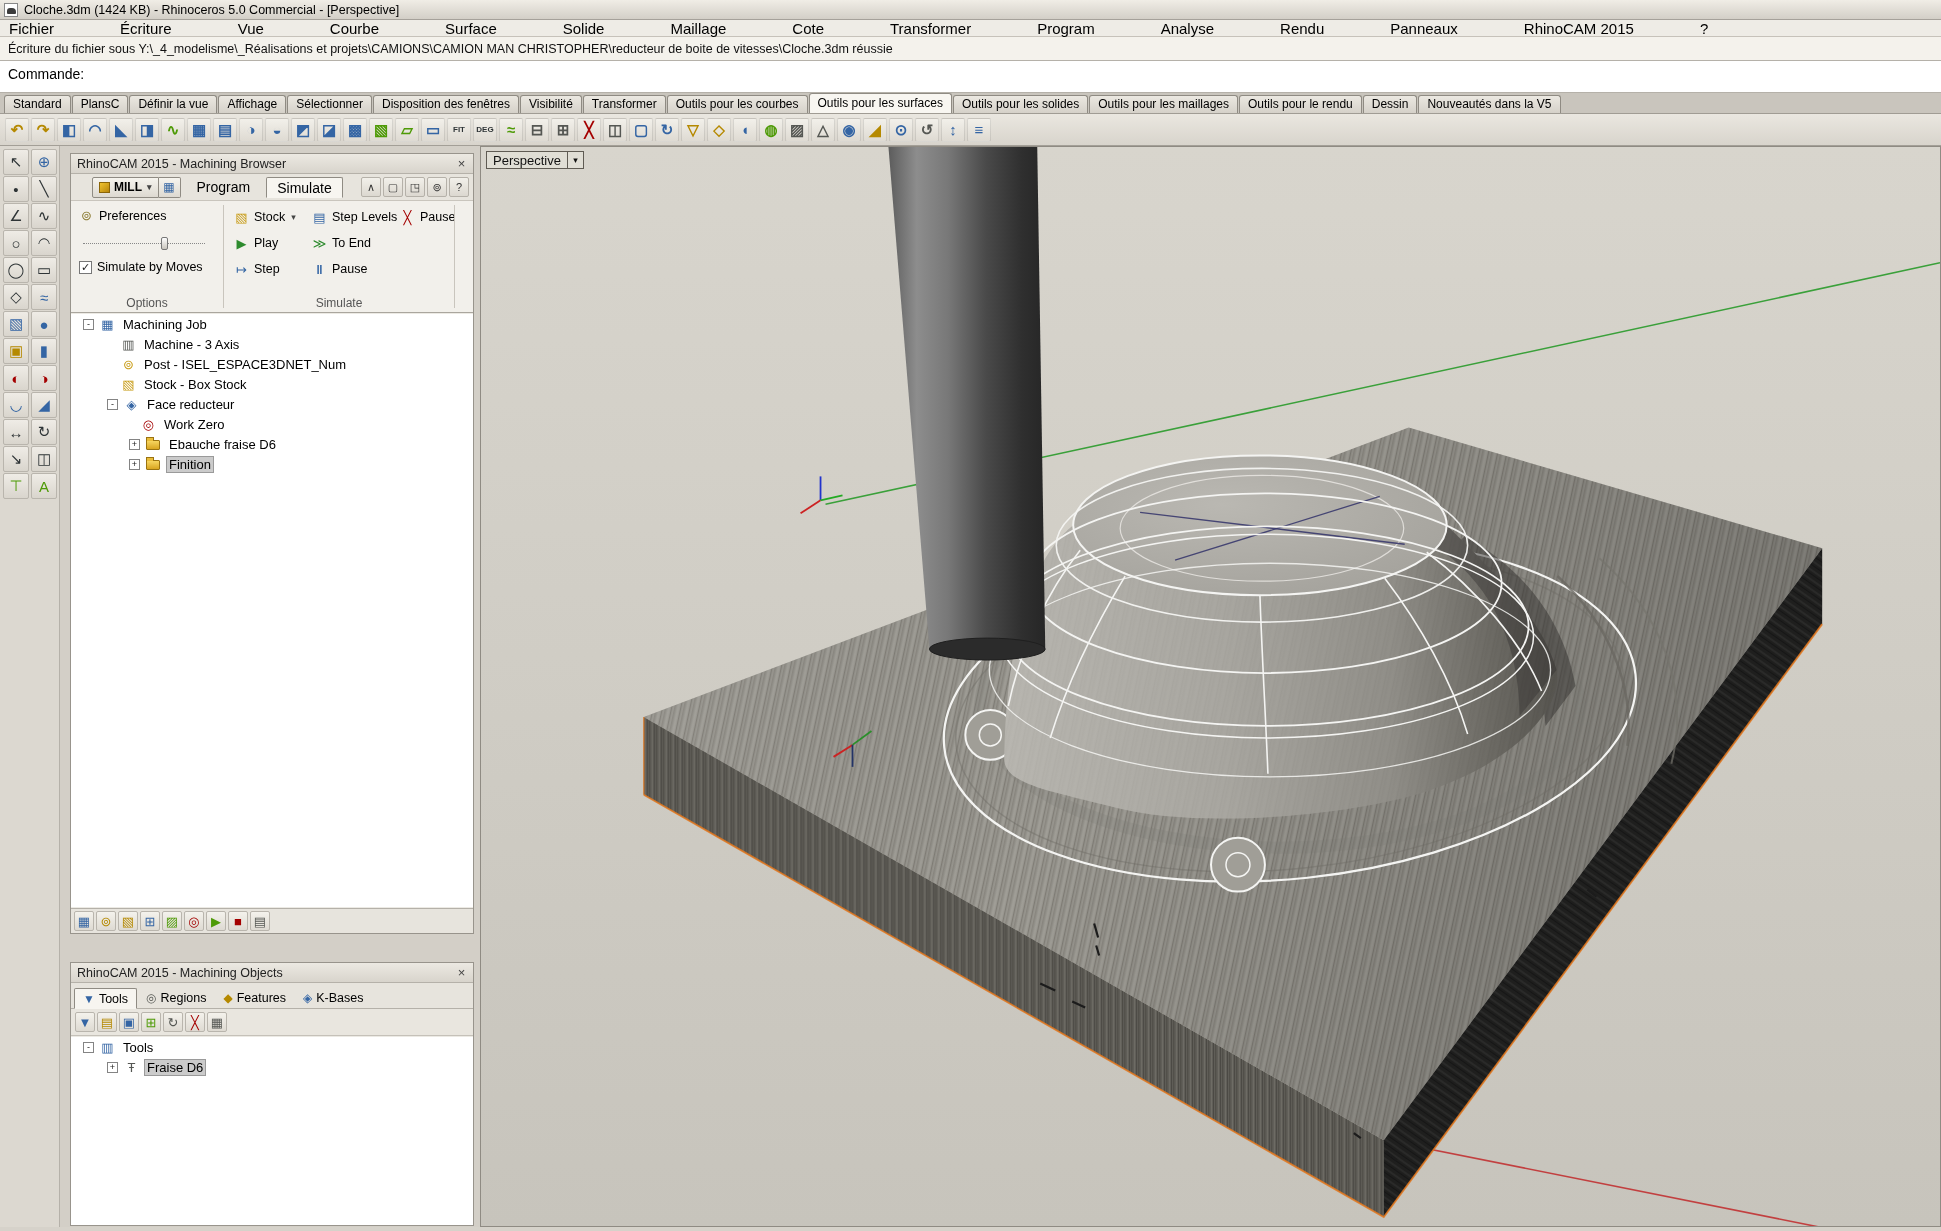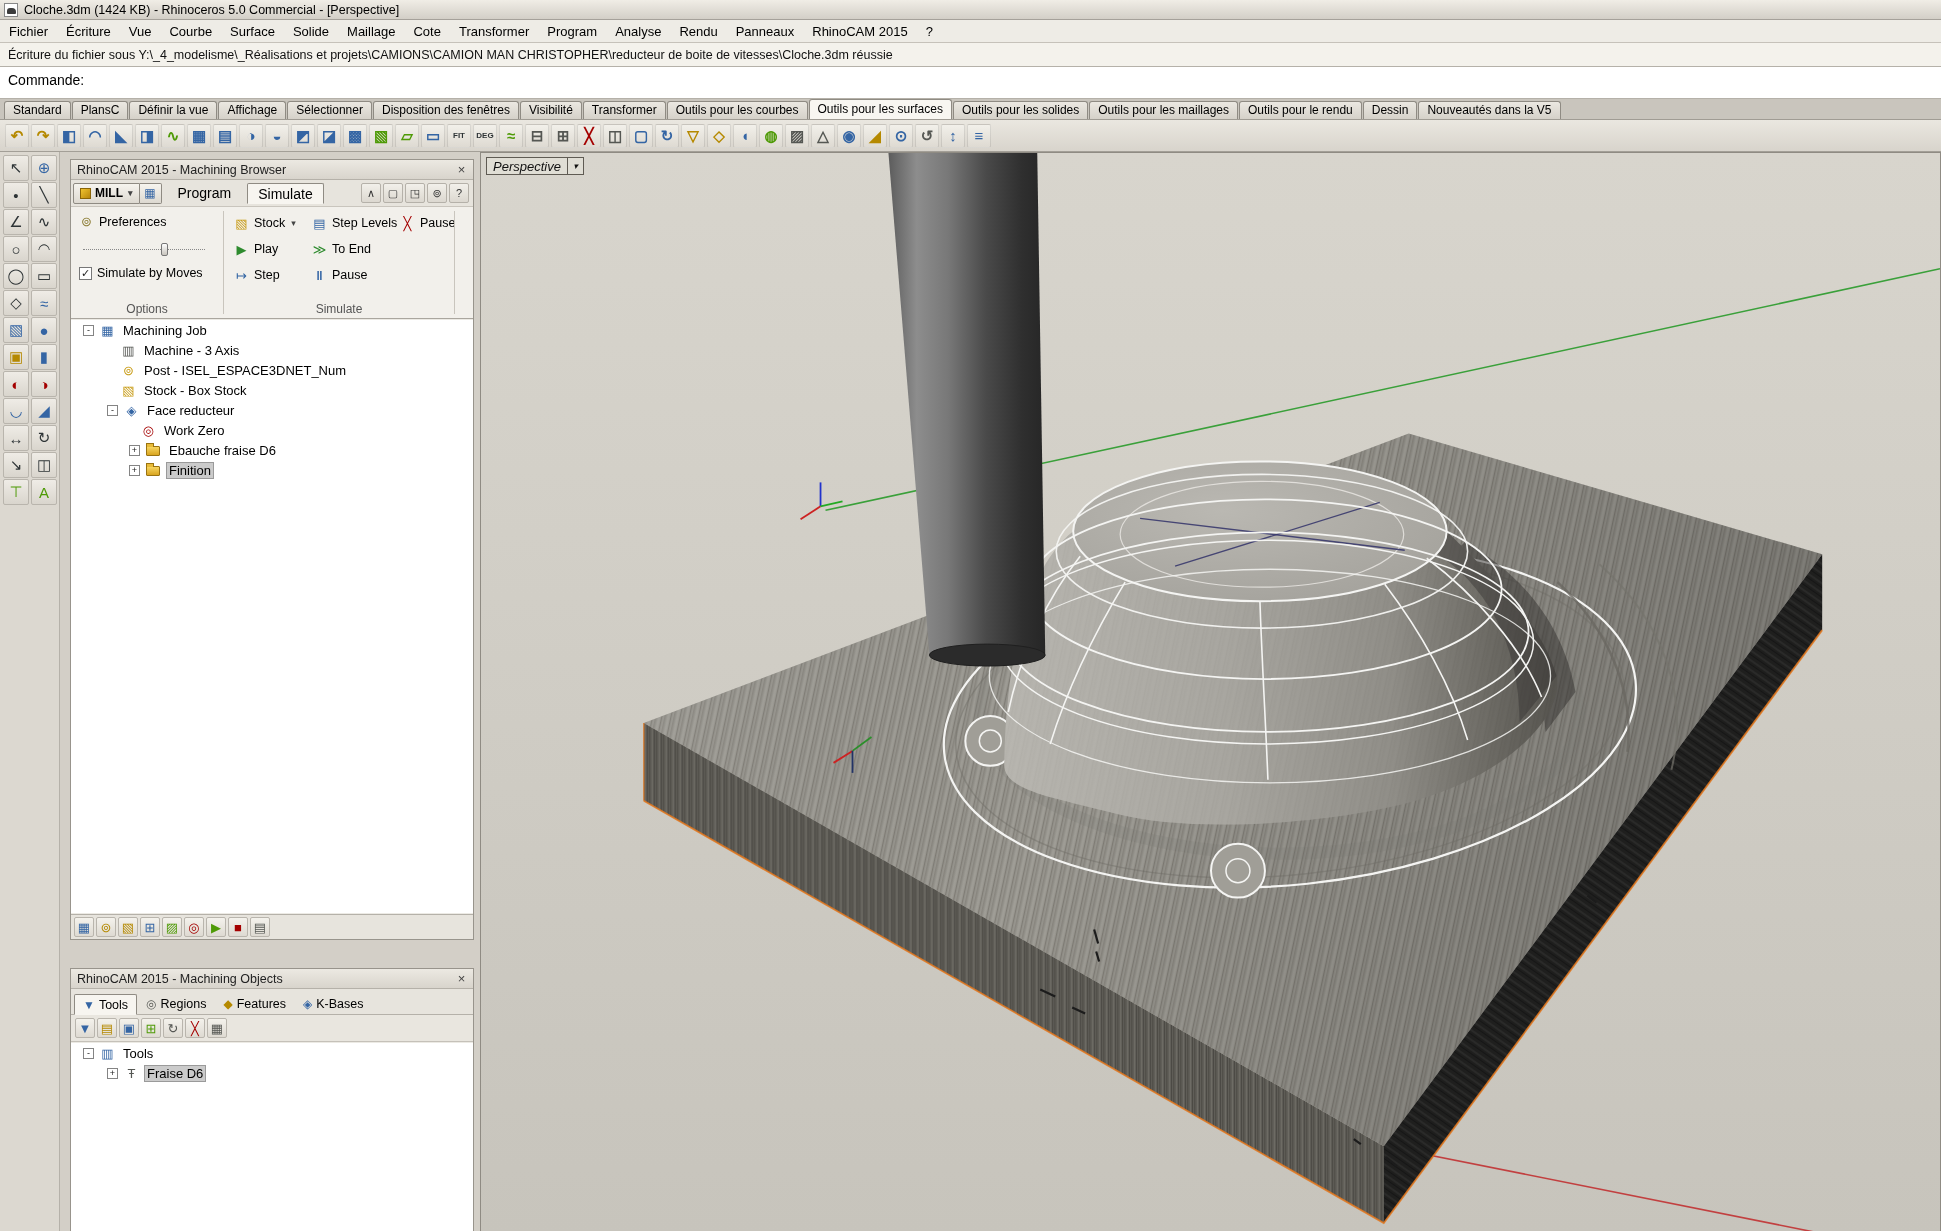--- a/index.html
+++ b/index.html
@@ -3,21 +3,21 @@
 <meta charset="utf-8">
 <style>
   * { box-sizing: border-box; margin: 0; padding: 0; }
   html,body { width:1941px; height:1231px; overflow:hidden; }
   body { font-family:"Liberation Sans", sans-serif; background:#d6d2ca; color:#000; font-size:13px; }
 
   
   .titlebar { height:20px; background:linear-gradient(#f0ede6,#d3cfc7); border-bottom:1px solid #a5a19a; display:flex; align-items:center; padding:0 4px; font-size:12.5px; }
   .app-icon { width:14px; height:14px; background:#fff; border:1px solid #888; margin-right:6px; position:relative; flex:none; }
   .app-icon::after { content:""; position:absolute; left:2px; top:4px; width:9px; height:6px; background:#3c3c3c; border-radius:3px 4px 1px 1px; }
-  .menubar { height:23px; background:#eeece6; border-bottom:1px solid #c6c2ba; display:flex; align-items:center; font-size:13px; }
+  .menubar { height:17px; background:#eeece6; border-bottom:1px solid #c6c2ba; display:flex; align-items:center; font-size:15px;gap:48px; }
   .menu-item { padding:0 9px; height:100%; display:flex; align-items:center; white-space:nowrap; }
   .histline { height:24px; background:#f4f2ec; border-bottom:1px solid #b5b1a9; font-size:12.5px; display:flex; align-items:center; padding-left:8px; color:#111; white-space:pre; }
   .cmdline { height:32px; background:#fff; border-bottom:1px solid #b5b1a9; font-size:14px; padding:5px 0 0 8px; }
 
   .tabrow { height:21px; background:#c9c5bd; display:flex; align-items:flex-end; padding-left:4px; border-bottom:1px solid #a09c94; }
   .rtab { height:18px; line-height:17px; padding:0 8px; font-size:12px; background:linear-gradient(#ebe8e1,#d5d1c9); border:1px solid #8f8b83; border-bottom:none; border-radius:3px 3px 0 0; margin-right:1px; white-space:nowrap; }
   .rtab.active { background:#f8f6f1; height:20px; line-height:19px; position:relative; z-index:2; }
 
   .maintoolbar { height:32px; background:linear-gradient(#eae7e0,#d8d4cc); border-bottom:1px solid #a39f97; display:flex; align-items:center; padding-left:4px; }
   .tbico { width:24px; height:24px; margin:0 1px; display:flex; align-items:center; justify-content:center; font-size:15px; font-weight:bold; border:1px solid rgba(0,0,0,0.10); border-radius:2px; background:linear-gradient(#f2f0ea,#dedad2); flex:none; }
@@ -29,21 +29,21 @@
   .lico { width:26px; height:26px; display:flex; align-items:center; justify-content:center; font-size:15px; background:linear-gradient(#efece6,#d9d5cd); border:1px solid #b9b5ad; border-radius:2px; }
   .dock { position:absolute; left:60px; top:0; width:420px; height:100%; background:#d3cfc7; }
 
   .panel { position:absolute; background:#eceae4; border:1px solid #98948c; }
   .panel.browser { left:70px; top:7px; width:404px; height:781px; }
   .panel.objects { left:70px; top:816px; width:404px; height:264px; }
   .phead { height:20px; background:linear-gradient(#ece9e2,#d8d4cc); border-bottom:1px solid #b5b1a9; display:flex; align-items:center; font-size:12.5px; padding:0 4px 0 6px; color:#222; }
   .phead .sp { flex:1; }
   .pclose { width:15px; height:15px; display:flex; align-items:center; justify-content:center; font-size:13px; color:#444; }
 
-  .ptabs { height:27px; display:flex; align-items:center; padding:0 2px; background:#e7e4dd; border-bottom:1px solid #c9c5bd; position:relative; }
+  .ptabs { height:27px; display:flex; align-items:center; padding:0 21px; background:#e7e4dd; border-bottom:1px solid #c9c5bd; position:relative; }
   .mill-btn { display:flex; align-items:center; height:21px; border:1px solid #8f8b83; background:linear-gradient(#f6f4ee,#ddd9d1); border-radius:2px 0 0 2px; padding:0 6px; font-size:12px; font-weight:bold; gap:4px; }
   .cube { width:11px; height:11px; background:linear-gradient(135deg,#f0c330,#b8860b); border:1px solid #8a6508; flex:none; }
   .mill-aux { width:22px; height:21px; border:1px solid #8f8b83; border-left:none; border-radius:0 2px 2px 0; background:linear-gradient(#f6f4ee,#ddd9d1); display:flex; align-items:center; justify-content:center; font-size:12px; color:#3465a4; }
   .ptab { height:21px; line-height:21px; padding:0 10px; font-size:14px; margin-left:6px; }
   .ptab.active { background:#f7f5f0; border:1px solid #8f8b83; border-bottom:1px solid #f7f5f0; border-radius:2px 2px 0 0; margin-bottom:-1px; }
   .ptabs-right { position:absolute; right:4px; top:3px; display:flex; gap:2px; }
   .hbtn { width:20px; height:20px; border:1px solid #b5b1a9; background:linear-gradient(#f2f0ea,#dcd8d0); display:flex; align-items:center; justify-content:center; font-size:11px; color:#333; border-radius:2px; }
 
   .ribbon { height:112px; background:#f2f0eb; border-bottom:1px solid #aaa69e; position:relative; }
   .grp-options { position:absolute; left:0; top:0; width:152px; height:112px; }
@@ -79,21 +79,21 @@
   .otabs { height:26px; display:flex; align-items:flex-end; padding:0 3px; background:#e7e4dd; border-bottom:1px solid #b5b1a9; }
   .otab { height:21px; display:flex; align-items:center; gap:4px; padding:0 8px; font-size:12.5px; margin-right:1px; }
   .otab.active { background:#f7f5f0; border:1px solid #8f8b83; border-bottom:1px solid #f7f5f0; margin-bottom:-1px; border-radius:2px 2px 0 0; }
   .oico { font-size:12px; }
   .otoolbar { height:27px; background:#e9e6df; border-bottom:1px solid #c5c1b9; display:flex; align-items:center; gap:2px; padding-left:4px; }
   .otree { position:absolute; left:0; right:0; top:74px; bottom:0; background:#fff; font-size:13px; }
 
   
   .viewport { position:absolute; left:480px; top:0; right:0; bottom:0; border:1px solid #8f8b83; background:#d2cfc7; }
   .viewport svg { display:block; width:100%; height:100%; }
-  .vplabel { position:absolute; left:5px; top:4px; display:flex; align-items:center; height:18px; border:1px solid #5f5b53; background:rgba(232,229,221,0.55); font-size:13px; color:#111;font-style:italic; }
+  .vplabel { position:absolute; left:5px; top:4px; display:flex; align-items:center; height:18px; border:1px solid #5f5b53; background:rgba(232,229,221,0.55); font-size:13px; color:#111; }
   .vplabel .txt { padding:0 6px; }
   .vplabel .car { width:16px; height:100%; border-left:1px solid #5f5b53; display:flex; align-items:center; justify-content:center; font-size:9px; }
 </style>
 </head>
 <body>
 
 <div class="titlebar">
   <span class="app-icon"></span>
   <span>Cloche.3dm (1424 KB) - Rhinoceros 5.0 Commercial - [Perspective]</span>
 </div>

